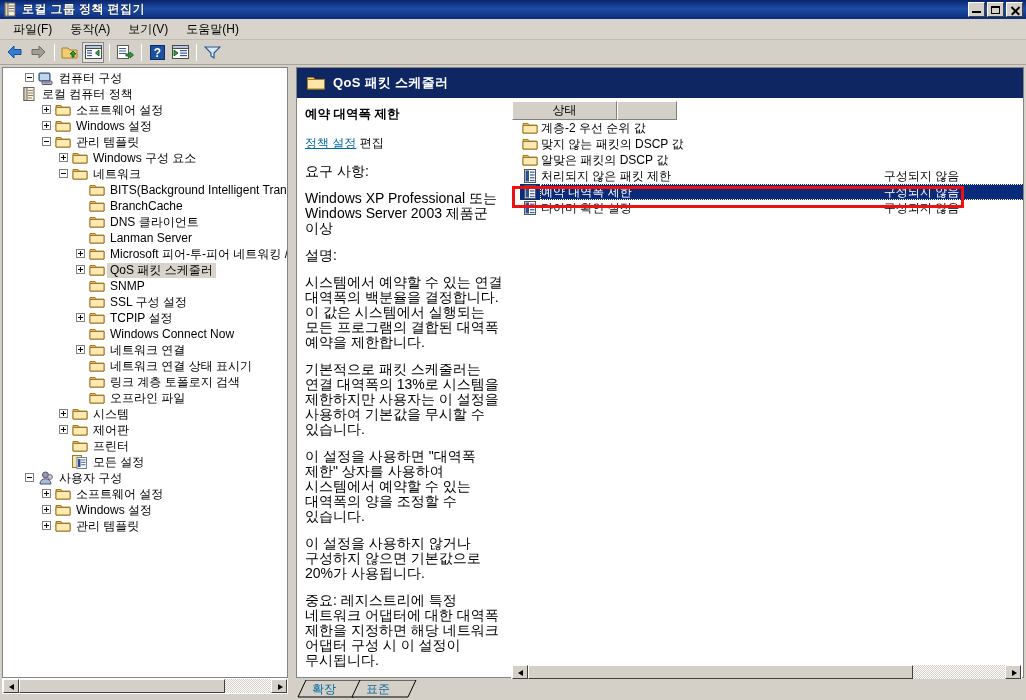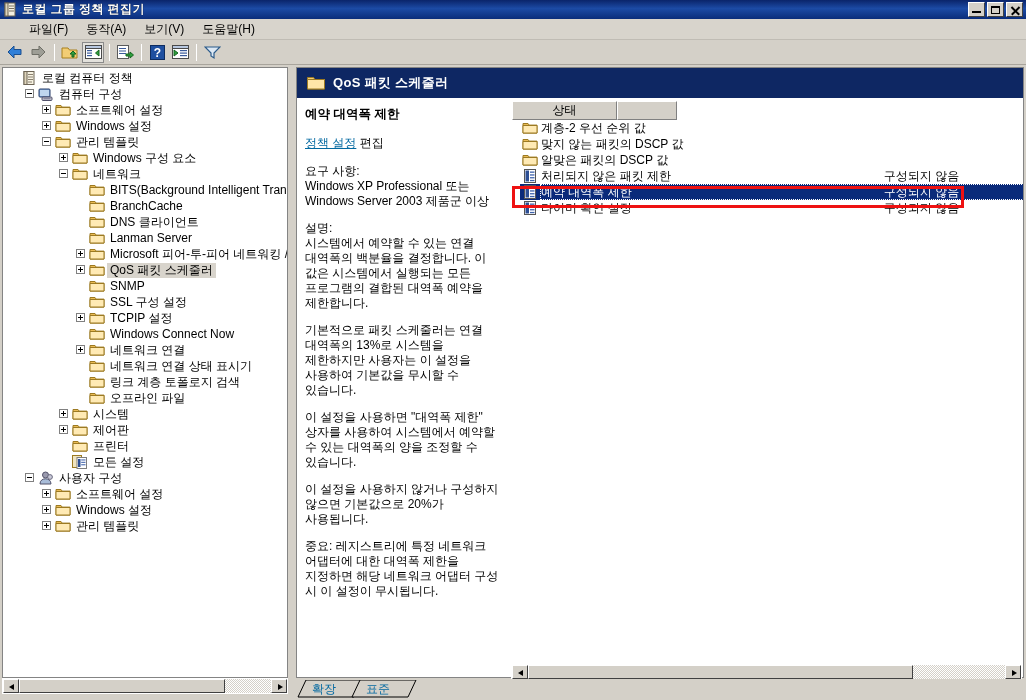--- a/index.html
+++ b/index.html
@@ -35,21 +35,21 @@
   .winbtn i { position:absolute; background:#000; display:block; }
   .wb-min i { left:3px; bottom:3px; width:9px; height:2px; }
   .wb-max i.a { left:3px; top:3px; width:9px; height:8px;
     background:transparent; border:1px solid #000; border-top-width:2px; }
   .wb-close i.a { left:3px; top:7px; width:11px; height:1.6px; transform:rotate(45deg); }
   .wb-close i.b { left:3px; top:7px; width:11px; height:1.6px; transform:rotate(-45deg); }
 
   
   .menubar {
     position:absolute; left:0; top:19px; width:1026px; height:21px;
-    background:#d8d4cc; display:flex; align-items:center; padding-left:20px;
+    background:#d8d4cc; display:flex; align-items:center; padding-left:4px;
     border-bottom:1px solid #c0bcb4;
     text-align:center;
   }
   .menuitem { padding:2px 9px; font-size:12px; color:#000; cursor:default; }
 
   
   .toolbar {
     position:absolute; left:0; top:40px; width:1026px; height:25px;
     background:#d4d0c8; display:flex; align-items:center; padding-left:4px;
     border-bottom:1px solid #a8a49c;
@@ -104,21 +104,21 @@
   .rbody { position:absolute; left:0; top:30px; width:728px; height:581px; background:#fff; }
 
   
   .desc {
     position:absolute; left:0; top:0; width:214px; height:581px;
     background:#fff; padding:8px 8px 0 8px; overflow:hidden;
   }
   .desc h2 { margin:0 0 12px 0; font-size:12.5px; font-weight:bold; color:#000; }
   .desc .editlink { font-size:12px; margin-bottom:12px; color:#000; }
   .desc .editlink a { color:#0369a1; text-decoration:underline; cursor:pointer; }
-  .desc p { margin:0 0 12px 0; font-size:12px; line-height:15px; color:#000;
+  .desc p { margin:12px 0 12px 0; font-size:14px; line-height:15px; color:#000;
             word-break:keep-all; }
   .desc .nm { margin-bottom:0; }
 
   
   .listwrap {
     position:absolute; left:214px; top:0; width:514px; height:581px;
     background:#fff; border-left:1px solid #fff;
   }
   .listwrap .roundcap {
     position:absolute; left:0; top:0; width:12px; height:12px; background:#fff;
@@ -279,44 +279,44 @@
     <div class="tbtn">
       <svg width="17" height="15" viewBox="0 0 17 15">
         <path d="M1 2 H16 L10 8 V13 L7 11 V8 Z" fill="#dce8f4" stroke="#2a5a8a" stroke-width="1.2"></path>
       </svg>
     </div>
   </div>
 
   <div class="leftpane">
     <div class="tree" id="tree-root">
         <div class="tnode">
+          <span style="width: 17px; flex: 0 0 auto;"></span>
+          <span class="tw">
+            <span class="expander"></span>
+          </span>
+          <span class="ico"><svg width="16" height="16" viewBox="0 0 16 16">
+              <rect x="1" y="3" width="11" height="8" rx="1" fill="#7fa8d8" stroke="#2a3f6a"></rect>
+              <rect x="2" y="4" width="9" height="6" fill="#bfd6ef"></rect>
+              <rect x="4" y="11" width="10" height="3.5" rx="1" fill="#c2c2ce" stroke="#50506a"></rect>
+              <rect x="5.5" y="12" width="7" height="1.3" fill="#8a8aa0"></rect>
+            </svg></span>
+          <span class="tlabel">컴퓨터 구성</span>
+        </div>
+        <div class="tnode">
           <span style="width: 0px; flex: 0 0 auto;"></span>
           <span class="tw"></span>
           <span class="ico"><svg width="16" height="16" viewBox="0 0 16 16">
               <rect x="3" y="1.5" width="10" height="13" fill="#f6f2e2" stroke="#6d6455"></rect>
               <rect x="3" y="1.5" width="3" height="13" fill="#ded4bb" stroke="#6d6455"></rect>
               <line x1="7" y1="4.5" x2="12" y2="4.5" stroke="#8a8070"></line>
               <line x1="7" y1="7" x2="12" y2="7" stroke="#8a8070"></line>
               <line x1="7" y1="9.5" x2="12" y2="9.5" stroke="#8a8070"></line>
               <line x1="7" y1="12" x2="11" y2="12" stroke="#8a8070"></line>
             </svg></span>
           <span class="tlabel">로컬 컴퓨터 정책</span>
-        </div>
-        <div class="tnode">
-          <span style="width: 17px; flex: 0 0 auto;"></span>
-          <span class="tw">
-            <span class="expander"></span>
-          </span>
-          <span class="ico"><svg width="16" height="16" viewBox="0 0 16 16">
-              <rect x="1" y="3" width="11" height="8" rx="1" fill="#7fa8d8" stroke="#2a3f6a"></rect>
-              <rect x="2" y="4" width="9" height="6" fill="#bfd6ef"></rect>
-              <rect x="4" y="11" width="10" height="3.5" rx="1" fill="#c2c2ce" stroke="#50506a"></rect>
-              <rect x="5.5" y="12" width="7" height="1.3" fill="#8a8aa0"></rect>
-            </svg></span>
-          <span class="tlabel">컴퓨터 구성</span>
         </div>
         <div class="tnode">
           <span style="width: 34px; flex: 0 0 auto;"></span>
           <span class="tw">
             <span class="expander plus"></span>
           </span>
           <span class="ico"><svg width="16" height="16" viewBox="0 0 16 16">
               <path d="M1 3.5 h5 l1.2 1.6 H15 v8 H1 Z" fill="#eabb55" stroke="#9c7a22" stroke-width="1"></path>
               <path d="M1 5.5 h14 v7.5 H1 Z" fill="#ffeab4" stroke="#9c7a22" stroke-width="1"></path>
             </svg></span>

